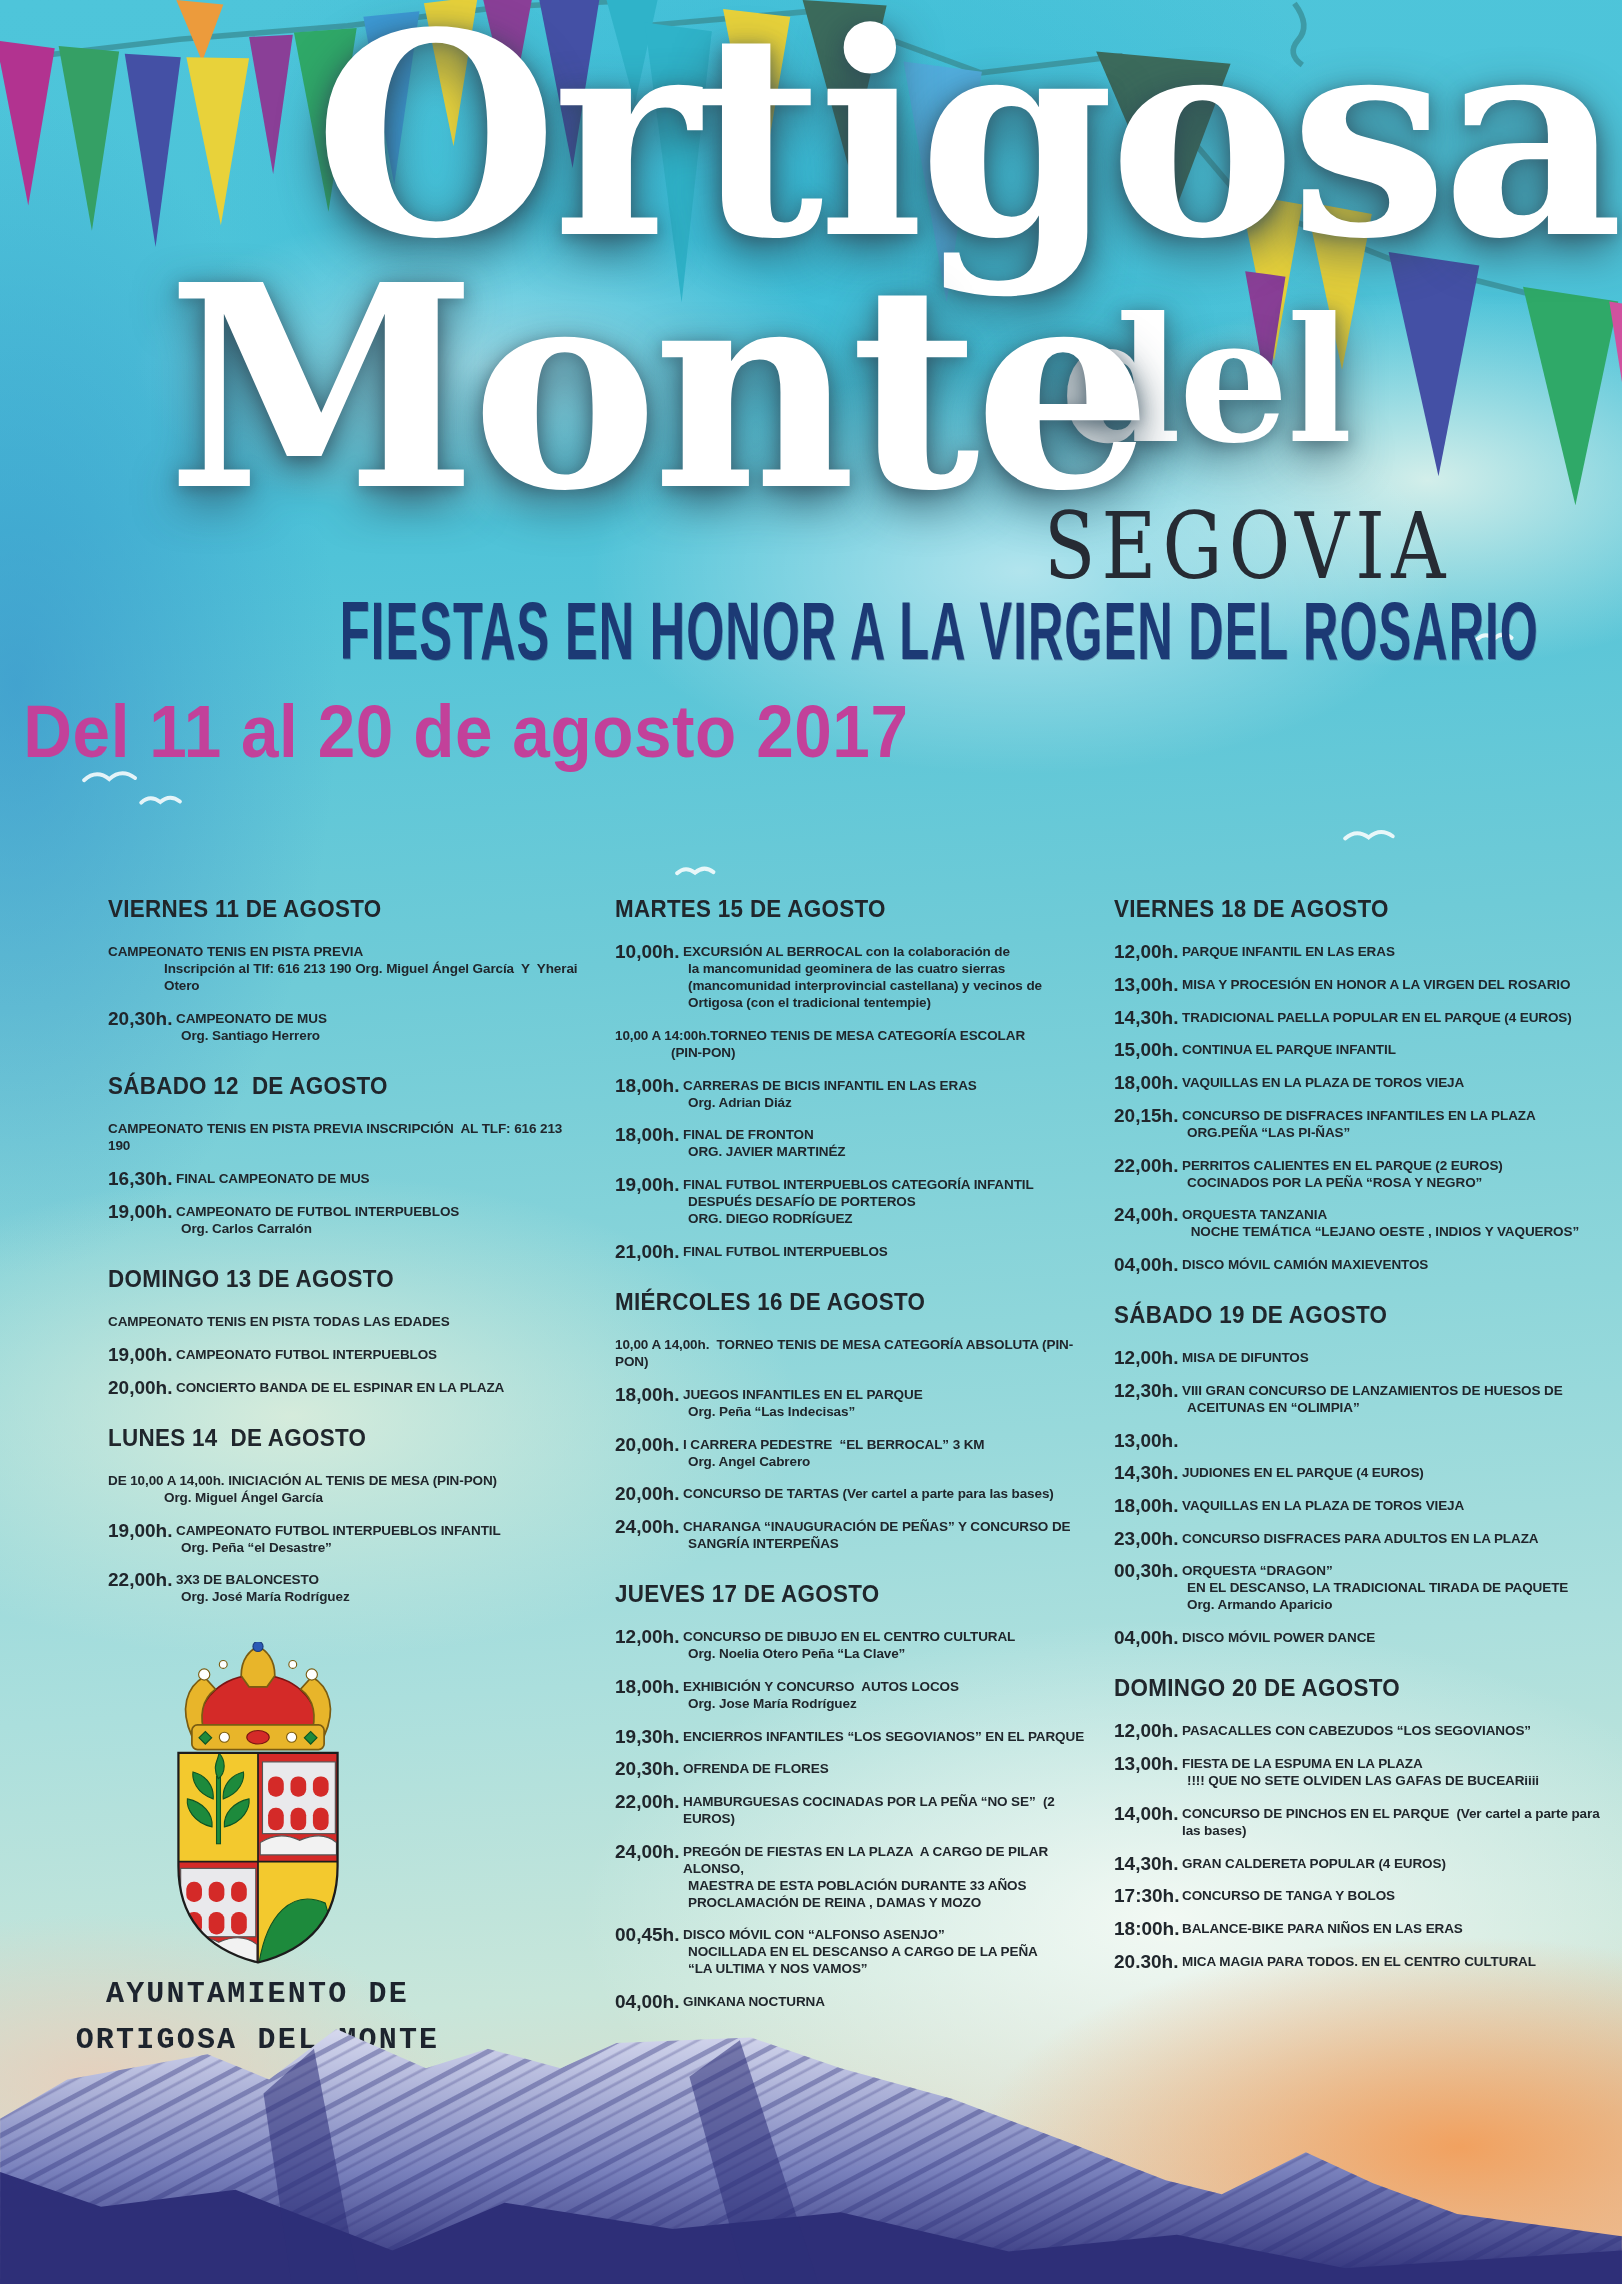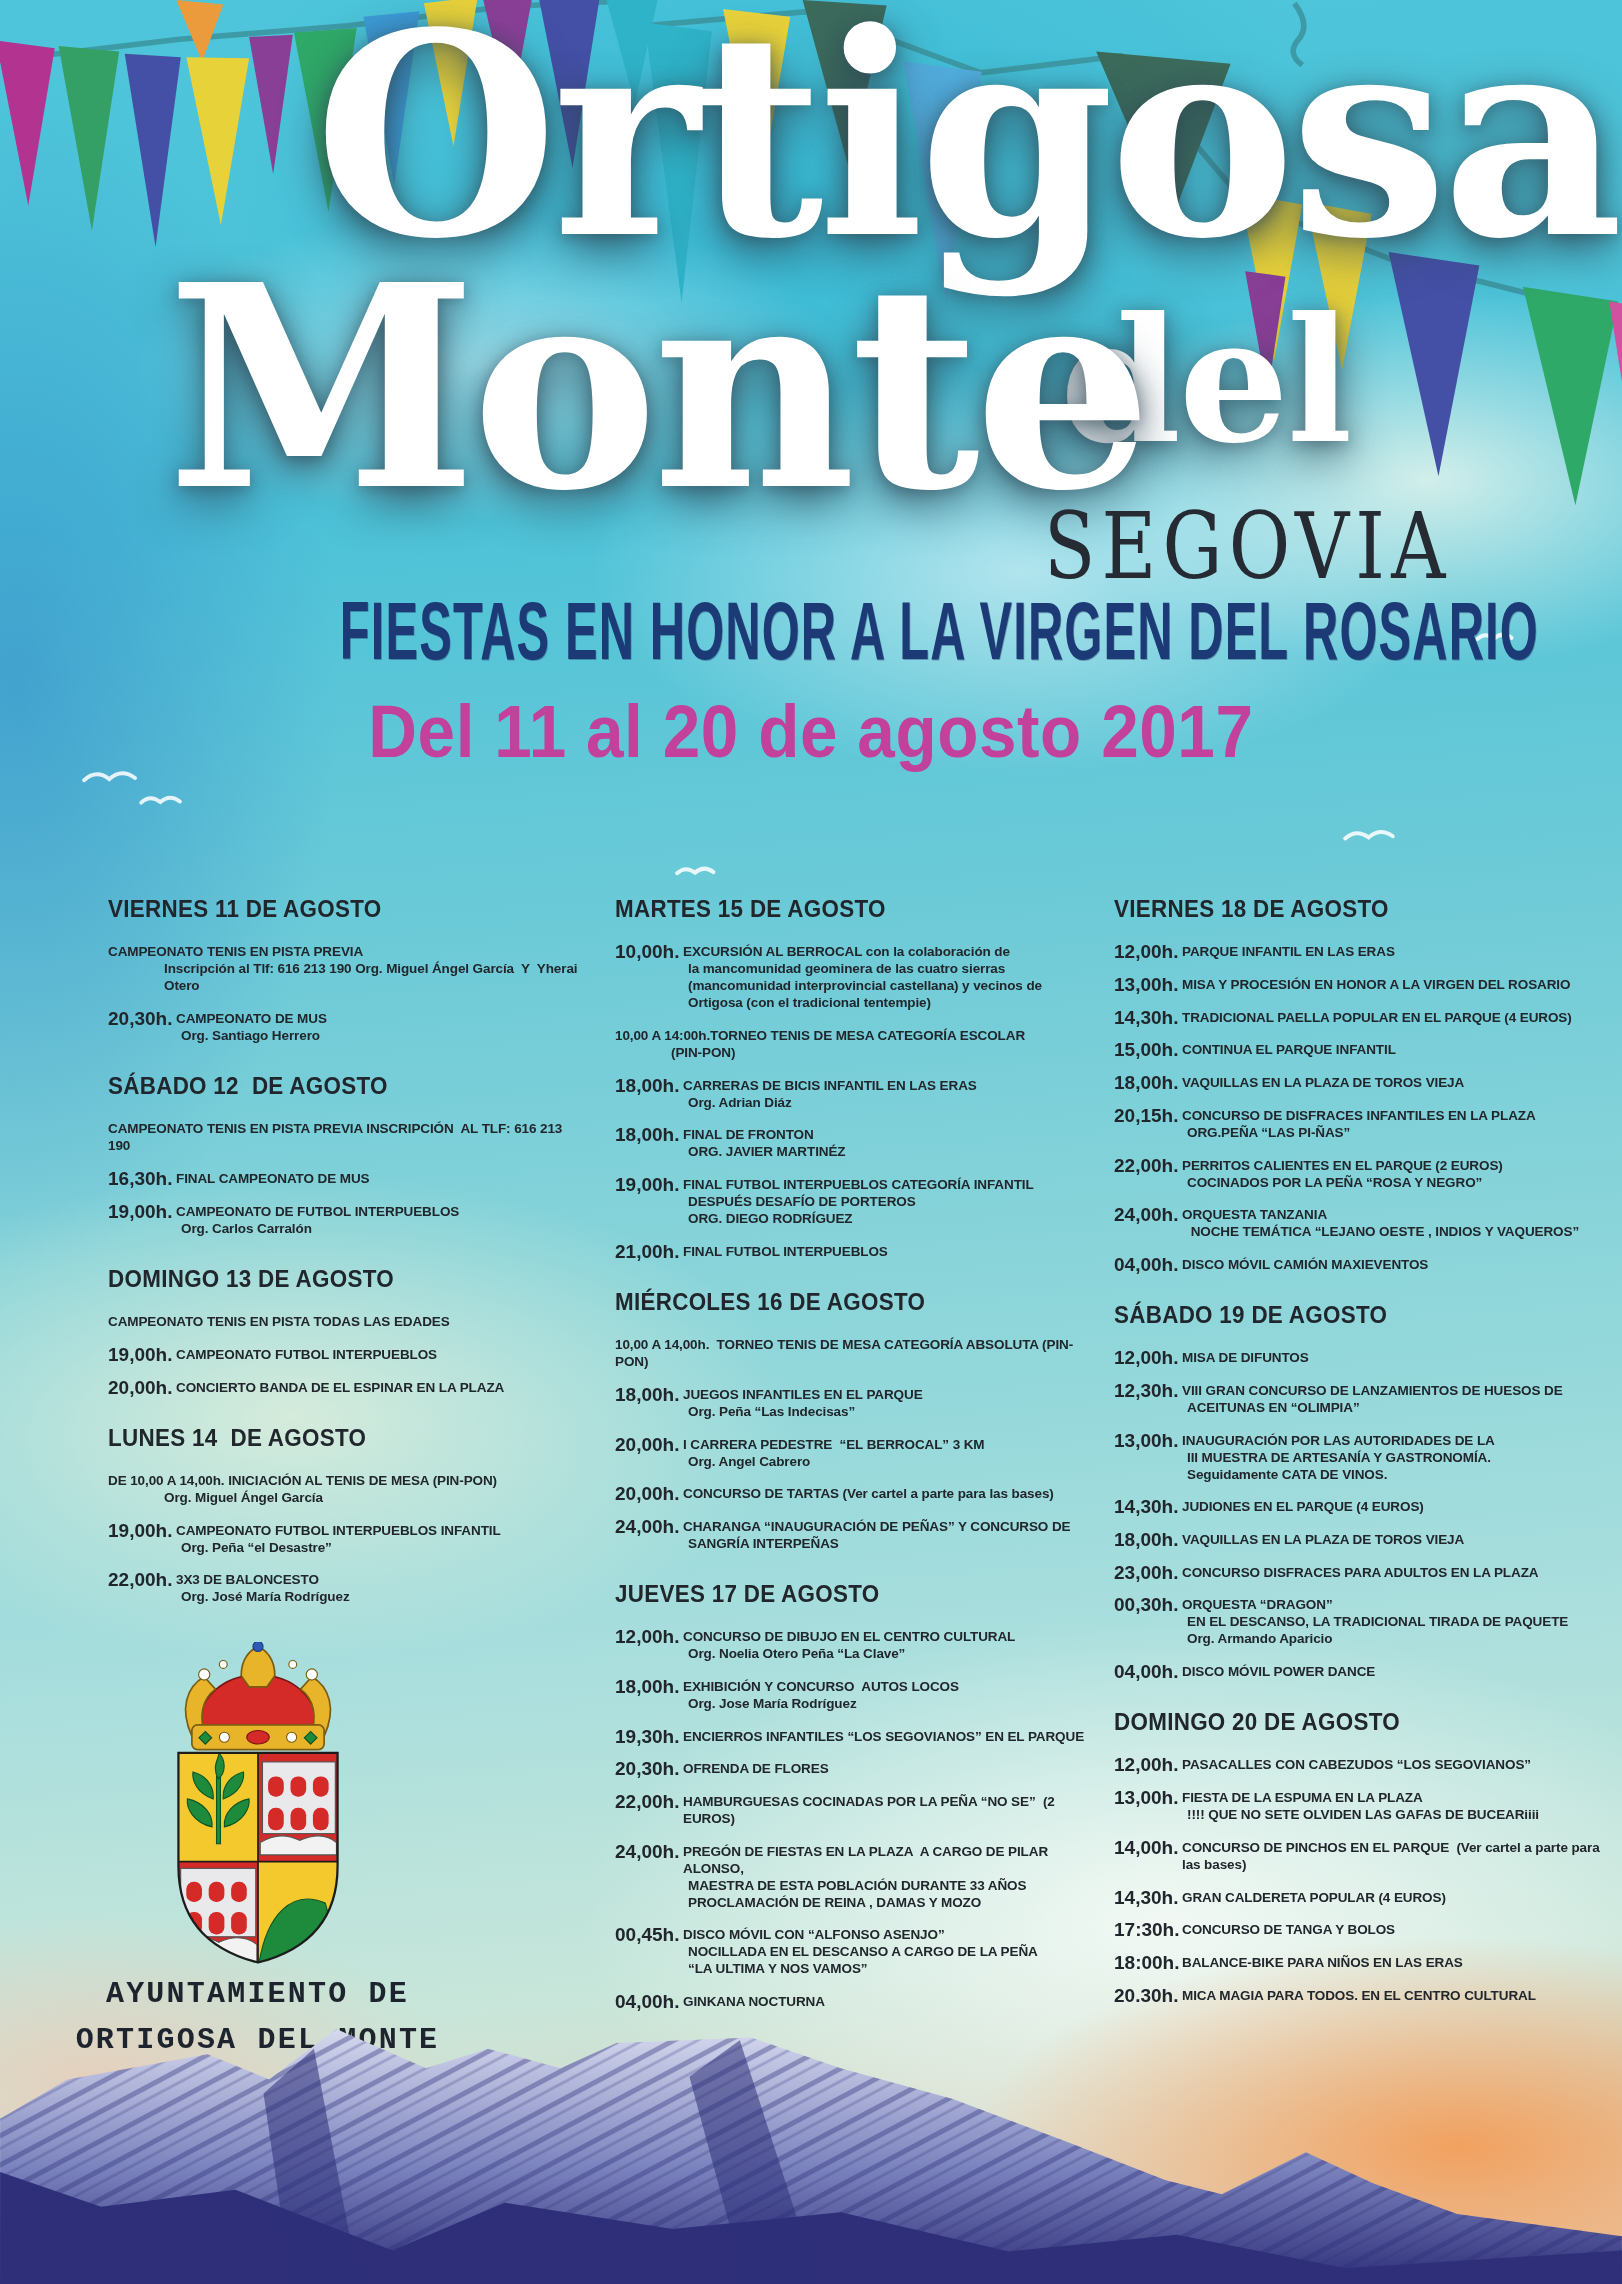--- a/index.html
+++ b/index.html
@@ -33,21 +33,21 @@
     left:1044px;top:493px;font-family:"DejaVu Serif","Liberation Serif",serif;
     font-size:75px;font-weight:400;color:var(--c-segovia);letter-spacing:6.2px;
     transform:scaleY(1.22);transform-origin:left top;white-space:nowrap;
   }
   #headline{left:0;top:584px;width:1622px;text-align:center;padding-left:31px;}
   #headline span{
     display:inline-block;font-weight:700;font-size:74px;color:var(--c-headline);
     transform:scale(.66,1.1);transform-origin:center top;letter-spacing:1.7px;white-space:nowrap;
     text-shadow:1.1px 1.1px 0 rgba(20,40,90,.35);
   }
-  #date-range{left:0;top:689px;width:1622px;text-align:center;}
+  #date-range{left:0;top:689px;width:1622px;}
   #date-range span{
     display:inline-block;font-weight:700;font-size:71px;color:var(--c-pink);
     transform:scale(.95,1.04);transform-origin:center top;letter-spacing:0.6px;white-space:nowrap;
   }
   
   .col{position:absolute;top:895px;color:var(--c-text);}
   .day-title{
     font-size:22.4px;font-weight:700;letter-spacing:0.3px;margin:0 0 22.4px 0;
     transform:scaleY(1.08);transform-origin:left top;white-space:pre;
   }
@@ -418,25 +418,20 @@
         </div>
         <div class="event">
           <span class="time">12,30h.</span>
           <div class="lines">
             <div class="line">VIII GRAN CONCURSO DE LANZAMIENTOS DE HUESOS DE</div>
             <div class="line">ACEITUNAS EN “OLIMPIA”</div>
           </div>
         </div>
         <div class="event">
           <span class="time">13,00h.</span>
-          <div class="lines">
-            <div class="line">INAUGURACIÓN POR LAS AUTORIDADES DE LA</div>
-            <div class="line">III MUESTRA DE ARTESANÍA Y GASTRONOMÍA.</div>
-            <div class="line">Seguidamente CATA DE VINOS.</div>
-          </div>
         </div>
         <div class="event">
           <span class="time">14,30h.</span>
           <div class="lines">
             <div class="line">JUDIONES EN EL PARQUE (4 EUROS)</div>
           </div>
         </div>
         <div class="event">
           <span class="time">18,00h.</span>
           <div class="lines">

